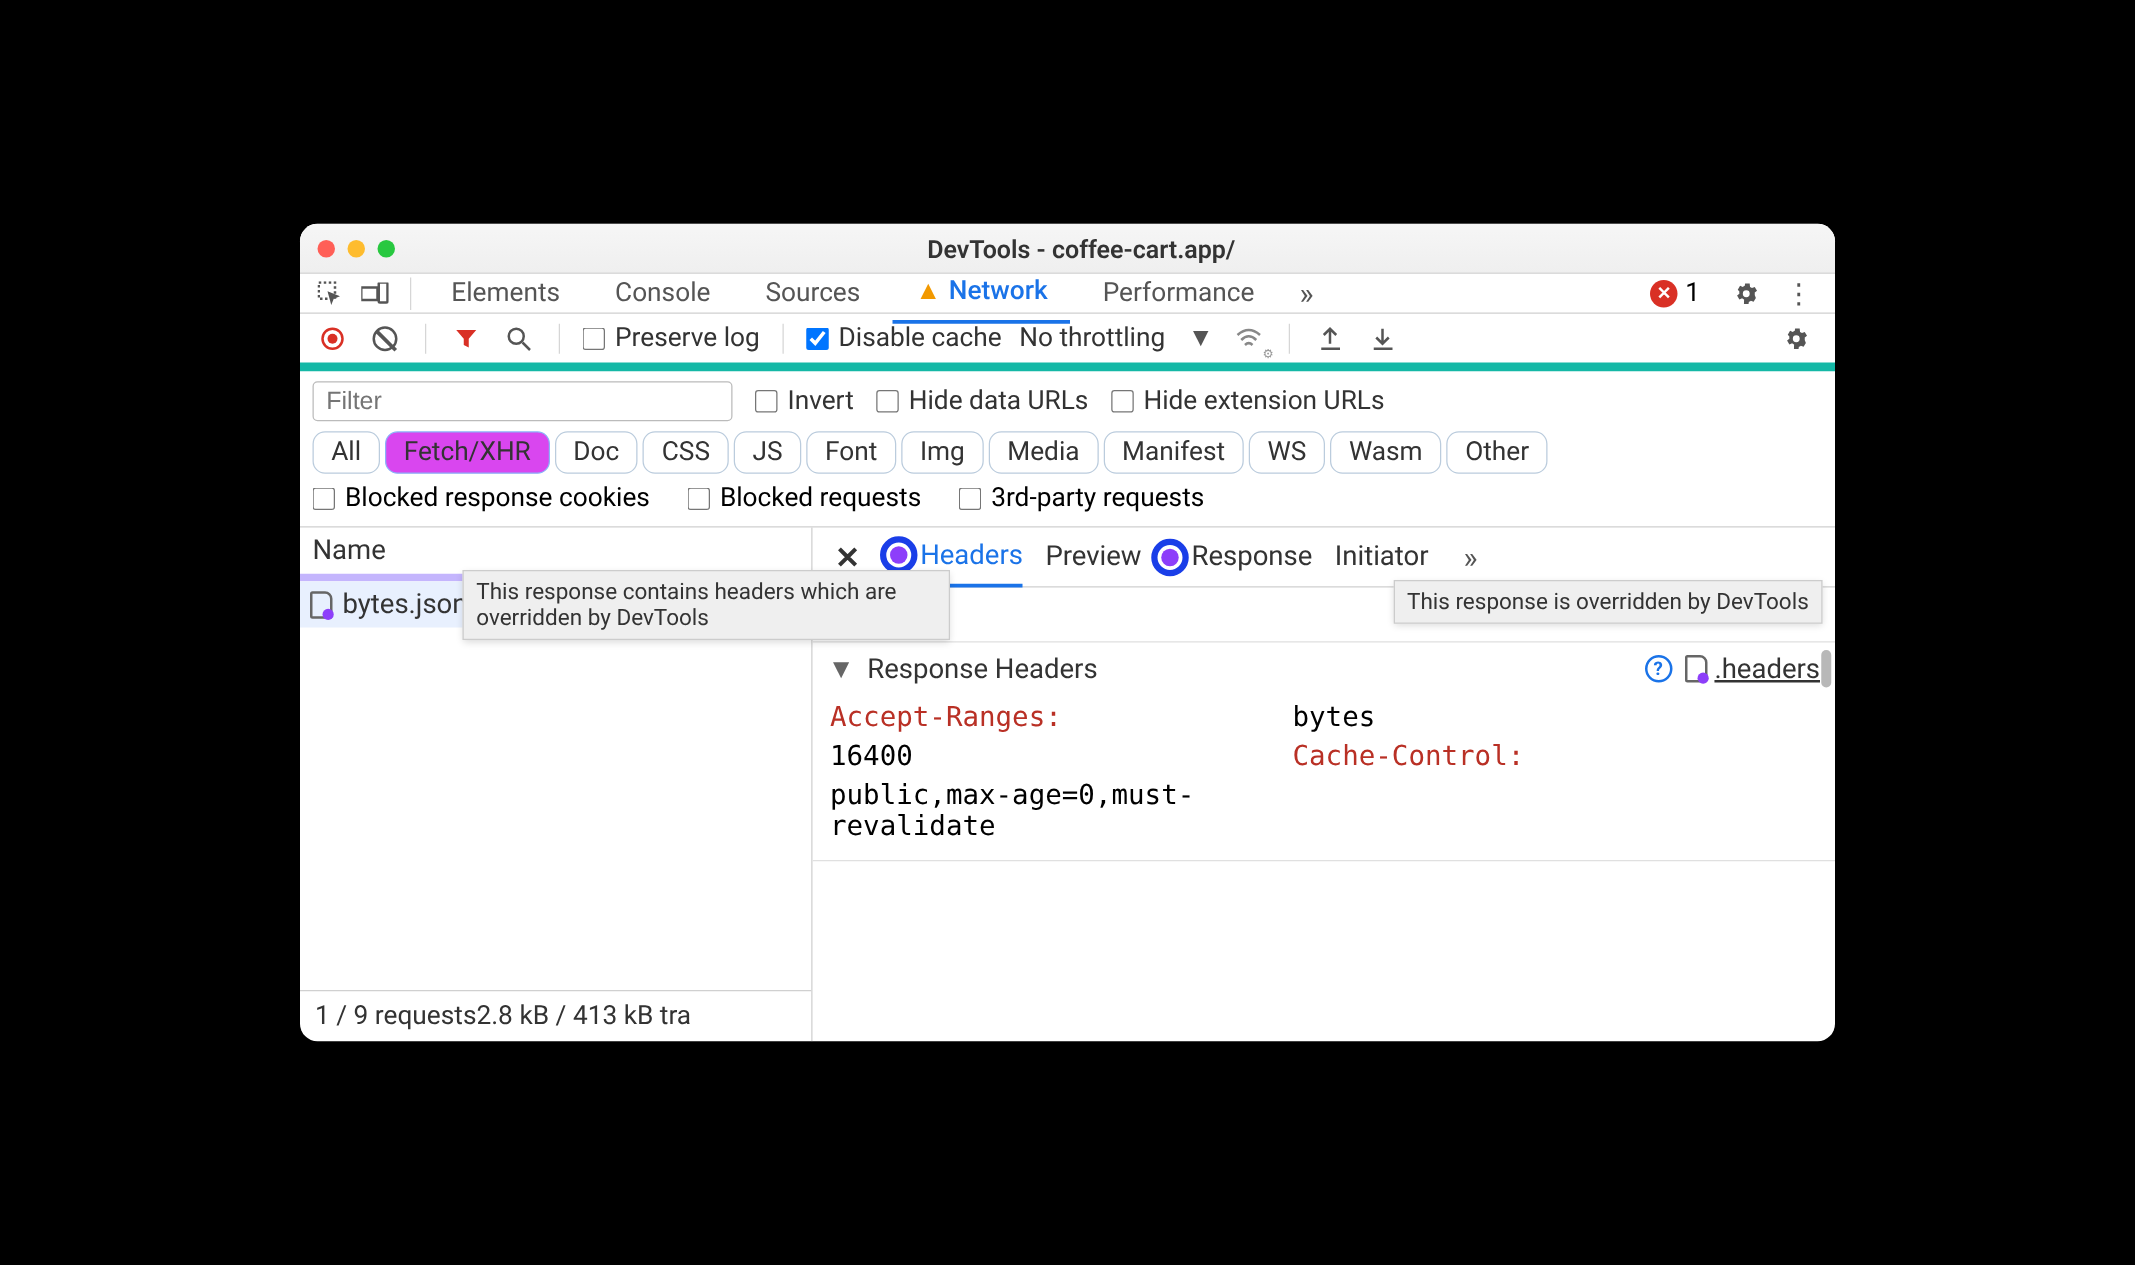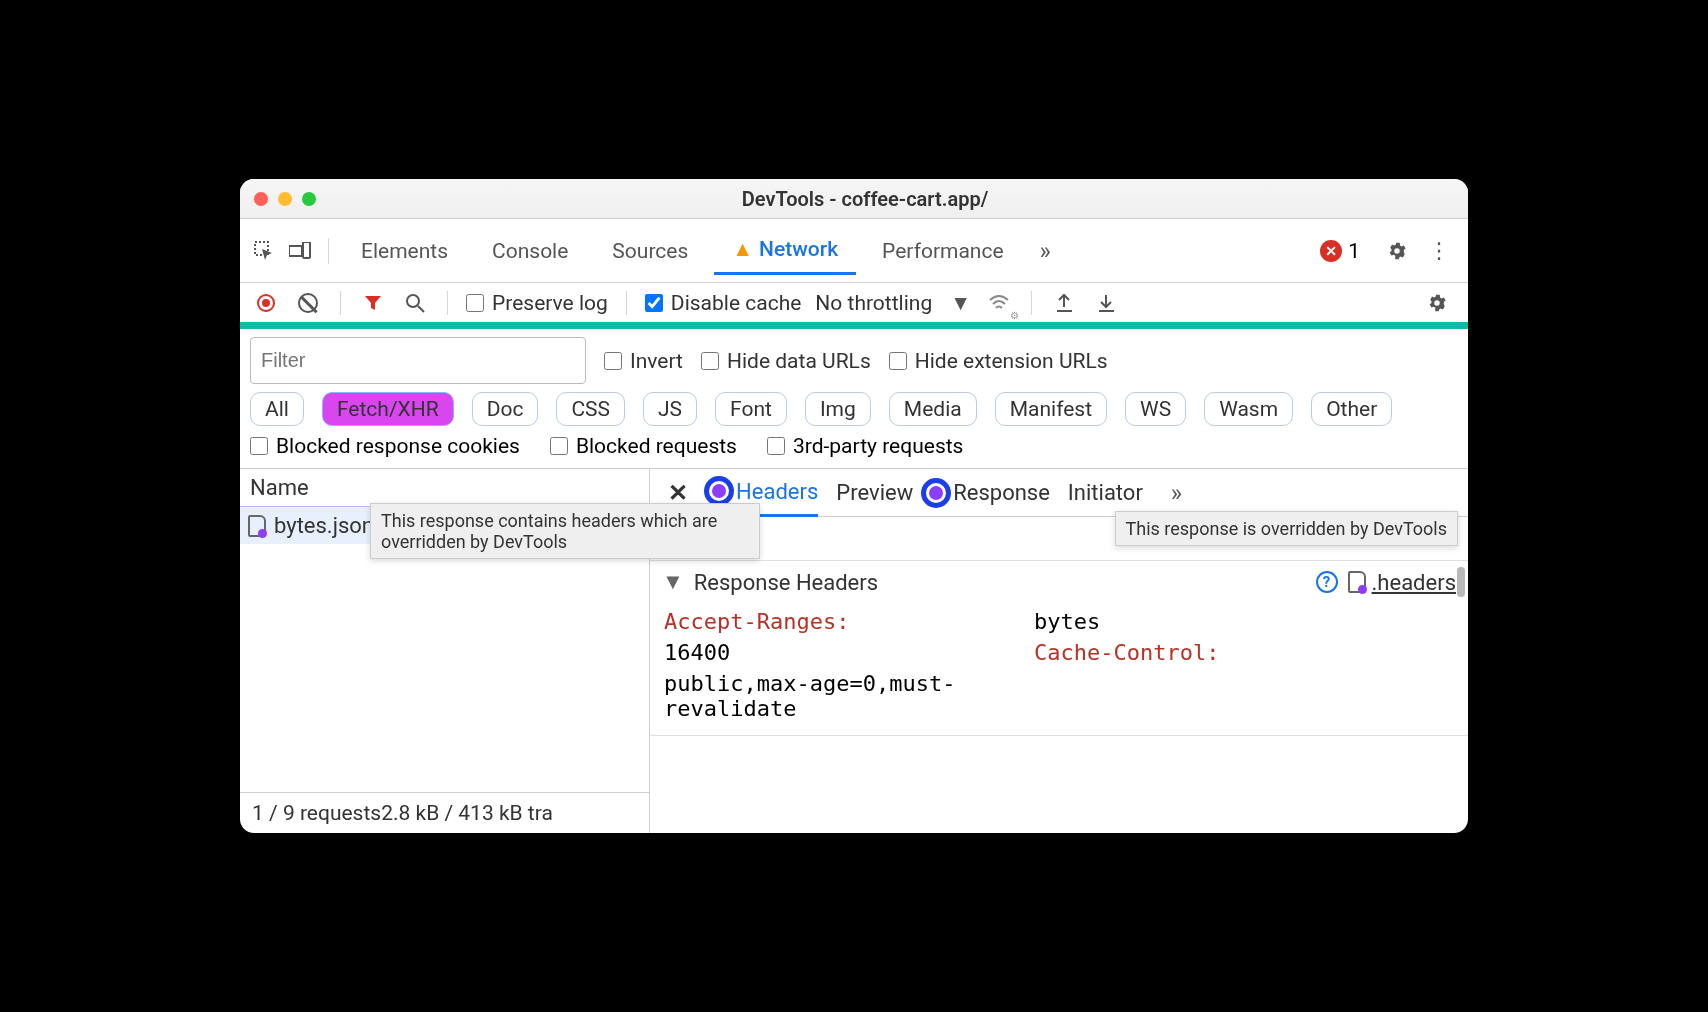--- a/index.html
+++ b/index.html
@@ -30,21 +30,21 @@
     border-bottom: 1px solid #d0d0d0;
     display: flex;
     align-items: center;
     padding: 0 14px;
   }
   .traffic { display:flex; gap:10px; margin-right: 20px;}
   .traffic span { width:14px; height:14px; border-radius:50%; display:inline-block;}
   .tclose{background:#ff5f57;} .tmin{background:#febc2e;} .tmax{background:#28c840;}
   .title { flex:1; text-align:center; font-weight:600; color:#333; font-size:20px; margin-left:-60px;}
   .tabbar {
-    height:64px; border-bottom:1px solid #d0d0d0;
+    height:32px; border-bottom:1px solid #d0d0d0;
     display:flex; align-items:center; padding:0 10px; gap:8px;
   }
   .tabbar .sep { width:1px; height:26px; background:#d6d6d6; margin:0 6px;}
   .tabbar .tab { padding:0 18px; height:48px; display:flex; align-items:center; font-size:21px; color:#555; cursor:pointer;}
   .tabbar .tab.active { color:#1a73e8; border-bottom:3px solid #1a73e8; font-weight:500;}
   .tabbar .tab .warn { color:#f29900; margin-right:6px;}
   .overflow { font-size:24px; color:#555; padding:0 10px; cursor:pointer;}
   .errbadge { display:flex; align-items:center; gap:6px; margin-left:auto; margin-right:10px; font-size:21px;}
   .errbadge .x { background:#d93025; color:#fff; width:22px; height:22px; border-radius:50%; display:flex;align-items:center;justify-content:center; font-size:14px; font-weight:bold;}
   .gear { font-size:22px; cursor:pointer; color:#555; padding:0 8px;}
@@ -66,28 +66,28 @@
   .throttle { display:flex; align-items:center; gap:8px;}
   .throttle .dd { margin-left:10px; color:#555;}
   .wifi { color:#999; font-size:18px; position:relative;}
   .wifi .gsub{position:absolute;bottom:-4px;right:-6px;font-size:10px;}
   .up,.down{ font-size:20px; color:#555;}
   .toolbar2 .sep2 { width:1px; height:24px; background:#d6d6d6; margin:0 4px;}
   .filterrow {
     padding:8px 10px 4px 10px; display:flex; align-items:center; gap:18px;
     font-size:21px; color:#333; flex-wrap:wrap;
   }
-  .filter-input { width:336px; height:47px; border:1px solid #bbb; border-radius:4px; padding:0 10px; font-size:20px;}
-  .typerow { padding:4px 10px 8px 10px; display:flex; gap:18px; flex-wrap:wrap;}
+  .filter-input { width:336px; height:32px; border:1px solid #bbb; border-radius:4px; padding:0 10px; font-size:20px;}
+  .typerow { padding:4px 10px 8px 10px; display:flex; gap:4px; flex-wrap:wrap;}
   .pill { border:1px solid #bcd; border-radius:10px; padding:4px 14px; font-size:21px; color:#333; cursor:pointer; background:#fff;}
   .pill.active { background:#d946ef; border-color:#8ab4f8;}
   .blockrow { padding:0 10px 10px 10px; display:flex; gap:30px; font-size:21px; border-bottom:1px solid #d0d0d0;}
   .content { flex:1; display:flex; min-height:0; position:relative;}
   .left { width:410px; border-right:1px solid #d0d0d0; display:flex; flex-direction:column;}
-  .left-head { padding:6px 10px; font-size:22px; color:#333; border-bottom:1px solid #c4b5fd;}
+  .left-head { padding:6px 10px; font-size:22px; color:#333; border-bottom:6px solid #c4b5fd;}
   .filelist { flex:1; overflow:auto;}
   .filerow { display:flex; align-items:center; gap:8px; padding:6px 8px; background:#e8f0fe; font-size:22px; color:#333; cursor:pointer;}
   .fileicon { position:relative; width:18px; height:22px; border:2px solid #666; border-radius:2px 6px 2px 2px;}
   .fileicon::after { content:''; position:absolute; width:9px; height:9px; background:#8d3efa; border-radius:50%; bottom:-3px; right:-3px;}
   .status { border-top:1px solid #d0d0d0; padding:8px 12px; font-size:21px; color:#333; display:flex; }
   .right { flex:1; display:flex; flex-direction:column; min-width:0; position:relative;}
   .detailtabs { display:flex; align-items:center; border-bottom:1px solid #d0d0d0; height:48px; padding:0 10px; gap:18px; font-size:22px;}
   .xclose { font-size:24px; font-weight:bold; color:#333; cursor:pointer; padding:0 8px;}
   .dtab { display:flex; align-items:center; gap:4px; height:48px; color:#333; cursor:pointer; position:relative;}
   .dtab.active { color:#1a73e8; border-bottom:3px solid #1a73e8;}

